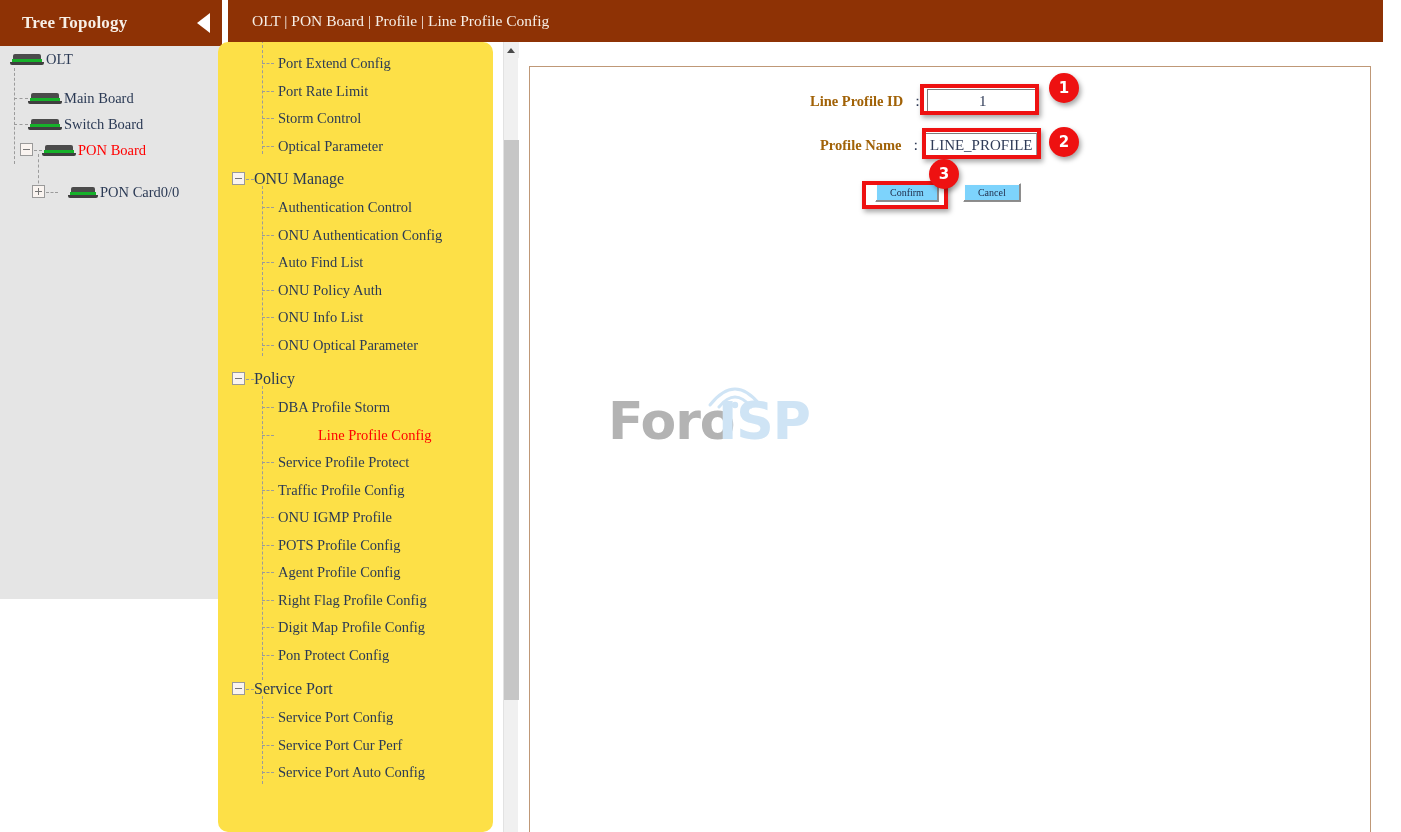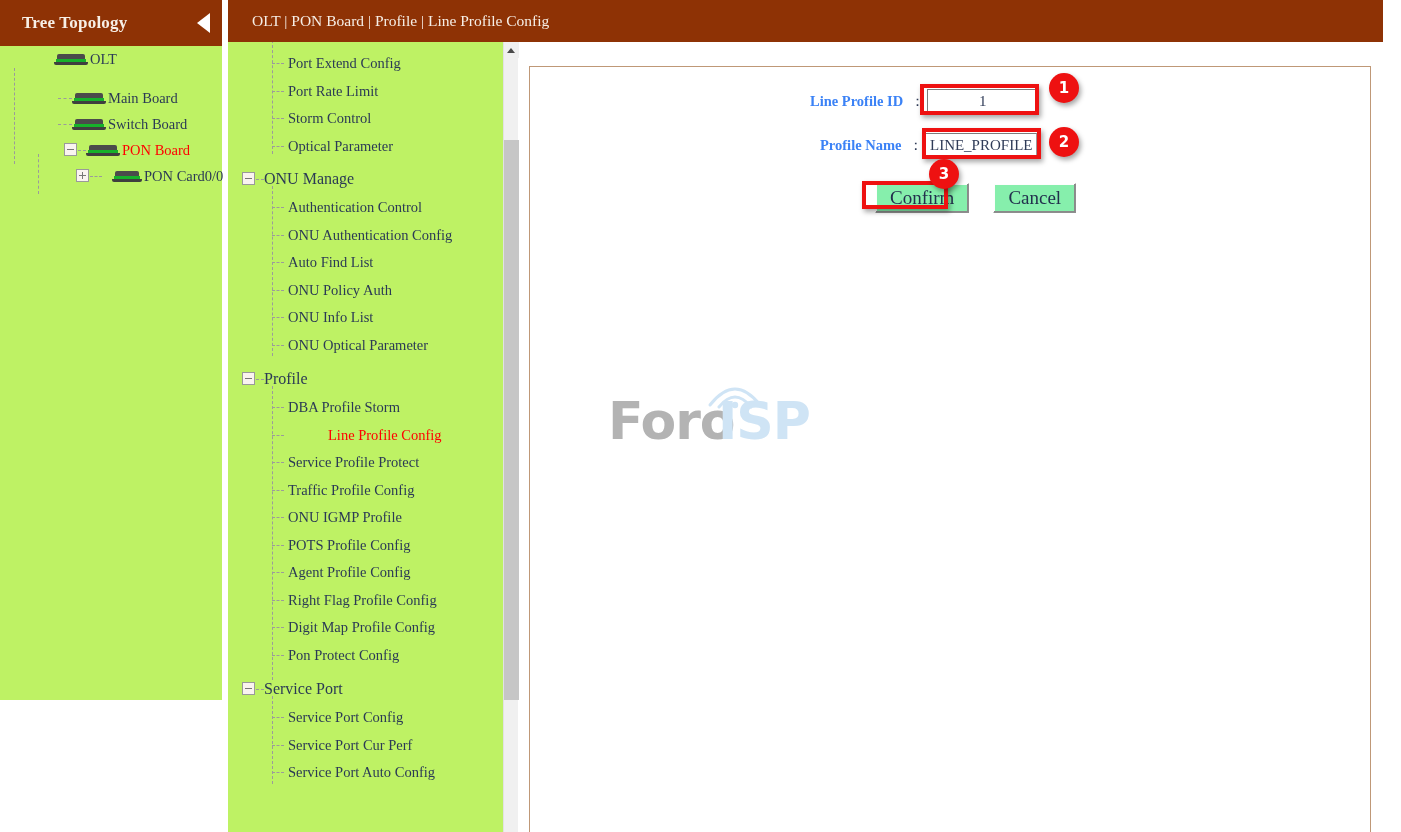--- a/index.html
+++ b/index.html
@@ -8,22 +8,22 @@
     width: 1401px; height: 832px;
     background: #ffffff;
     font-family: "Liberation Serif", "DejaVu Serif", serif;
     overflow: hidden;
   }
   #app { position: relative; width: 1401px; height: 832px; }
 
   
   #tree-panel {
     position: absolute; left: 0; top: 0;
-    width: 222px; height: 700px;
-    background: #bef264;
+    width: 222px; height: 599px;
+    background: #e5e5e5;
   }
   #tree-header {
     position: absolute; left: 0; top: 0;
     width: 222px; height: 46px;
     background: #8e3205;
     display: flex; align-items: center;
   }
   #tree-header .title {
     color: #f7efe6;
     font-size: 17px;
@@ -32,21 +32,21 @@
     letter-spacing: .2px;
   }
   #collapse-arrow {
     position: absolute; right: 12px; top: 13px;
     width: 0; height: 0;
     border-top: 10px solid transparent;
     border-bottom: 10px solid transparent;
     border-right: 13px solid #ffffff;
     cursor: pointer;
   }
-  #tree-body { position: absolute; left: 0; top: 46px; width: 222px; padding-left: 44px; }
+  #tree-body { position: absolute; left: 0; top: 46px; width: 222px; }
 
   .tnode { position: relative; height: 26px; display: flex; align-items: center; }
   .tnode .tlabel {
     font-size: 14.5px; color: #2b3a55; white-space: nowrap;
   }
   .tnode .tlabel.hot { color: #ff0000; }
   .board-ico {
     position: relative; display: inline-block;
     width: 34px; height: 11px; margin-right: 2px; flex: none;
   }
@@ -91,24 +91,25 @@
     width: 1155px; height: 42px;
     background: #8e3205;
     display: flex; align-items: center;
   }
   #top-header .crumb {
     color: #f6eee6; font-size: 15.5px; margin-left: 24px; white-space: nowrap;
   }
 
   
   #menu-pane {
-    position: absolute; left: 228px; top: 42px;
+    position: absolute; left: 218px; top: 42px;
     width: 275px; height: 790px;
-    background: #bef264;
+    background: #fde047;
     overflow: hidden;
+    border-radius: 10px;
   }
   #menu-inner { position: relative; width: 275px; }
   .mgroup { position: relative; }
   .mhead { position: relative; height: 30px; display: flex; align-items: center; }
   .mhead .mh-label {
     position: absolute; left: 36px; font-size: 16px; color: #2b3a55; white-space: nowrap;
   }
   .mitem { position: relative; height: 27.5px; display: flex; align-items: center; }
   .mitem .mi-label {
     position: absolute; left: 60px; font-size: 14.5px; color: #2b3a55;
@@ -173,42 +174,42 @@
     position: absolute; left: 98px; top: 6px;
   }
 
   
   #form-area { position: absolute; left: 0; top: 0; width: 842px; }
   .frow {
     position: absolute;
     display: flex; align-items: center;
   }
   .flabel {
-    font-size: 14.5px; font-weight: bold; color: #3b82f6;
+    font-size: 14.5px; font-weight: bold; color: #a16207;
     text-align: right; white-space: nowrap;
   }
   .fcolon { font-size: 14.5px; color: #2f3b57; margin-left: 7px; margin-right: 2px; }
   .finput {
     font-family: "Liberation Serif", serif;
     font-size: 15px;
     color: #2f3b57;
     border: 1px solid #9b9b9b;
     border-top-color: #7d7d7d;
     border-left-color: #7d7d7d;
     background: #ffffff;
     padding: 2px 4px;
     height: 24px;
   }
   #input-profile-id { width: 112px; text-align: center; }
   #input-profile-name { width: 112px; text-align: center; font-family: Liberation Serif, serif; }
 
   .btn {
     font-family: "Liberation Serif", serif;
-    font-size: 19px; color: #22304d;
-    background: #86efac;
+    font-size: 10px; color: #22304d;
+    background: #7dd3fc;
     border: 1px solid #8e8e8e;
     border-top-color: #ffffff;
     border-left-color: #ffffff;
     box-shadow: inset -1px -1px 0 #8a8a8a, inset 1px 1px 0 #fdfdfd;
     padding: 3px 14px;
     cursor: pointer;
   }
 
   
   .redbox {
@@ -278,21 +279,21 @@
         <span class="pmbox" style="left:20px; top:6px;"></span>
         <span class="hline" style="left:34px; top:13px; width:8px;"></span>
         <span class="board-ico">
           <span class="top"></span>
             <span class="grn"></span>
             <span class="base"></span>
         </span>
         <span class="tlabel hot">PON Board</span>
       </div>
 
-      <div class="tnode" style="padding-left:68px; margin-top:0px;">
+      <div class="tnode" style="padding-left:68px; margin-top:16px;">
         <span class="pmbox plus" style="left:32px; top:6px;"></span>
         <span class="hline" style="left:46px; top:13px; width:12px;"></span>
         <span class="board-ico small">
           <span class="top"></span>
             <span class="grn"></span>
             <span class="base"></span>
         </span>
         <span class="tlabel">PON Card0/0</span>
       </div>
 
@@ -363,21 +364,21 @@
           <span class="mi-label">ONU Optical Parameter</span>
         </div>
       </div>
 
       <div style="height:5px;"></div>
 
       <div class="mgroup">
         <div class="mhead">
           <span class="pmbox" style="left:14px; top:8px;"></span>
           <span class="hline" style="left:28px; top:15px; width:8px;"></span>
-          <span class="mh-label">Profile</span>
+          <span class="mh-label">Policy</span>
         </div>
         <div class="mstem" style="top:22px; height:294px;"></div>
         <div class="mitem">
           <span class="mtick"></span>
           <span class="mi-label">DBA Profile Storm</span>
         </div>
         <div class="mitem">
           <span class="mtick"></span>
           <span class="mi-label active">Line Profile Config</span>
         </div>

